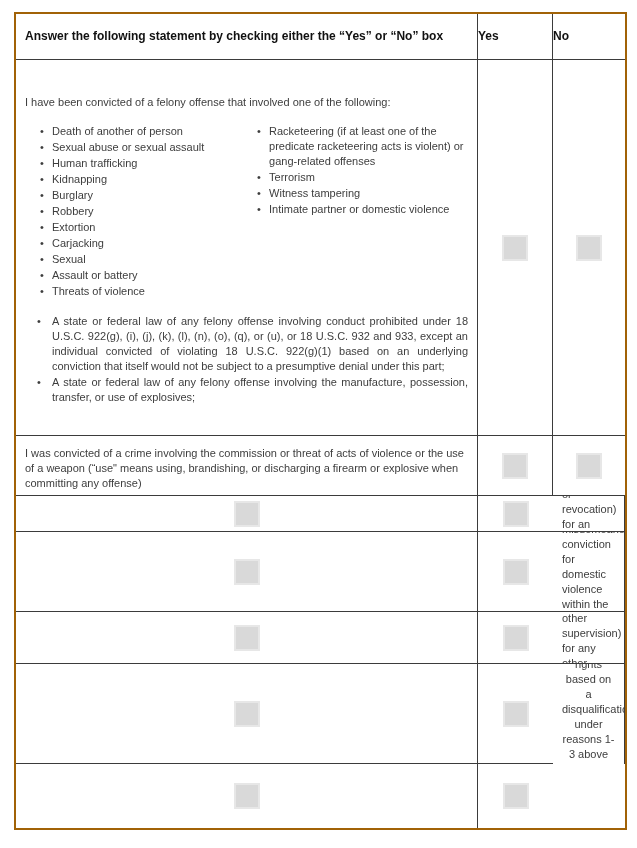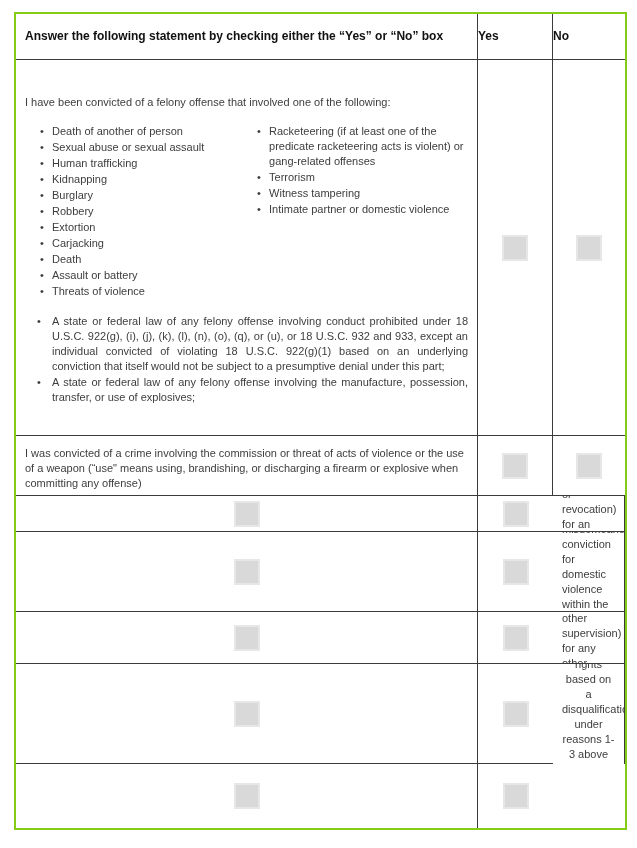--- a/index.html
+++ b/index.html
@@ -15,21 +15,21 @@
     position: relative;
     width: 637px;
     height: 848px;
     background: #ffffff;
   }
   .qtable {
     position: absolute;
     left: 14px;
     top: 12px;
     width: 613px;
-    border: 2px solid #84cc16;
+    border: 2px solid #a16207;
     display: grid;
     grid-template-columns: 1fr 75px 72px;
     grid-template-rows: 46px 376px 60px 36px 80px 52px 100px 64px;
     box-sizing: border-box;
     background: #ffffff;
   }
   .cell {
     border-right: 1px solid #3b3b3b;
     border-bottom: 1px solid #3b3b3b;
     box-sizing: border-box;
@@ -130,21 +130,21 @@
       <div class="two-col">
         <ul class="bullets">
           <li>Death of another of person</li>
           <li>Sexual abuse or sexual assault</li>
           <li>Human trafficking</li>
           <li>Kidnapping</li>
           <li>Burglary</li>
           <li>Robbery</li>
           <li>Extortion</li>
           <li>Carjacking</li>
-          <li>Death</li>
+          <li>Sexual</li>
           <li>Assault or battery</li>
           <li>Threats of violence</li>
         </ul>
         <ul class="bullets">
           <li>Racketeering (if at least one of the predicate racketeering acts is violent) or gang-related offenses</li>
           <li>Terrorism</li>
           <li>Witness tampering</li>
           <li>Intimate partner or domestic violence</li>
         </ul>
       </div>

